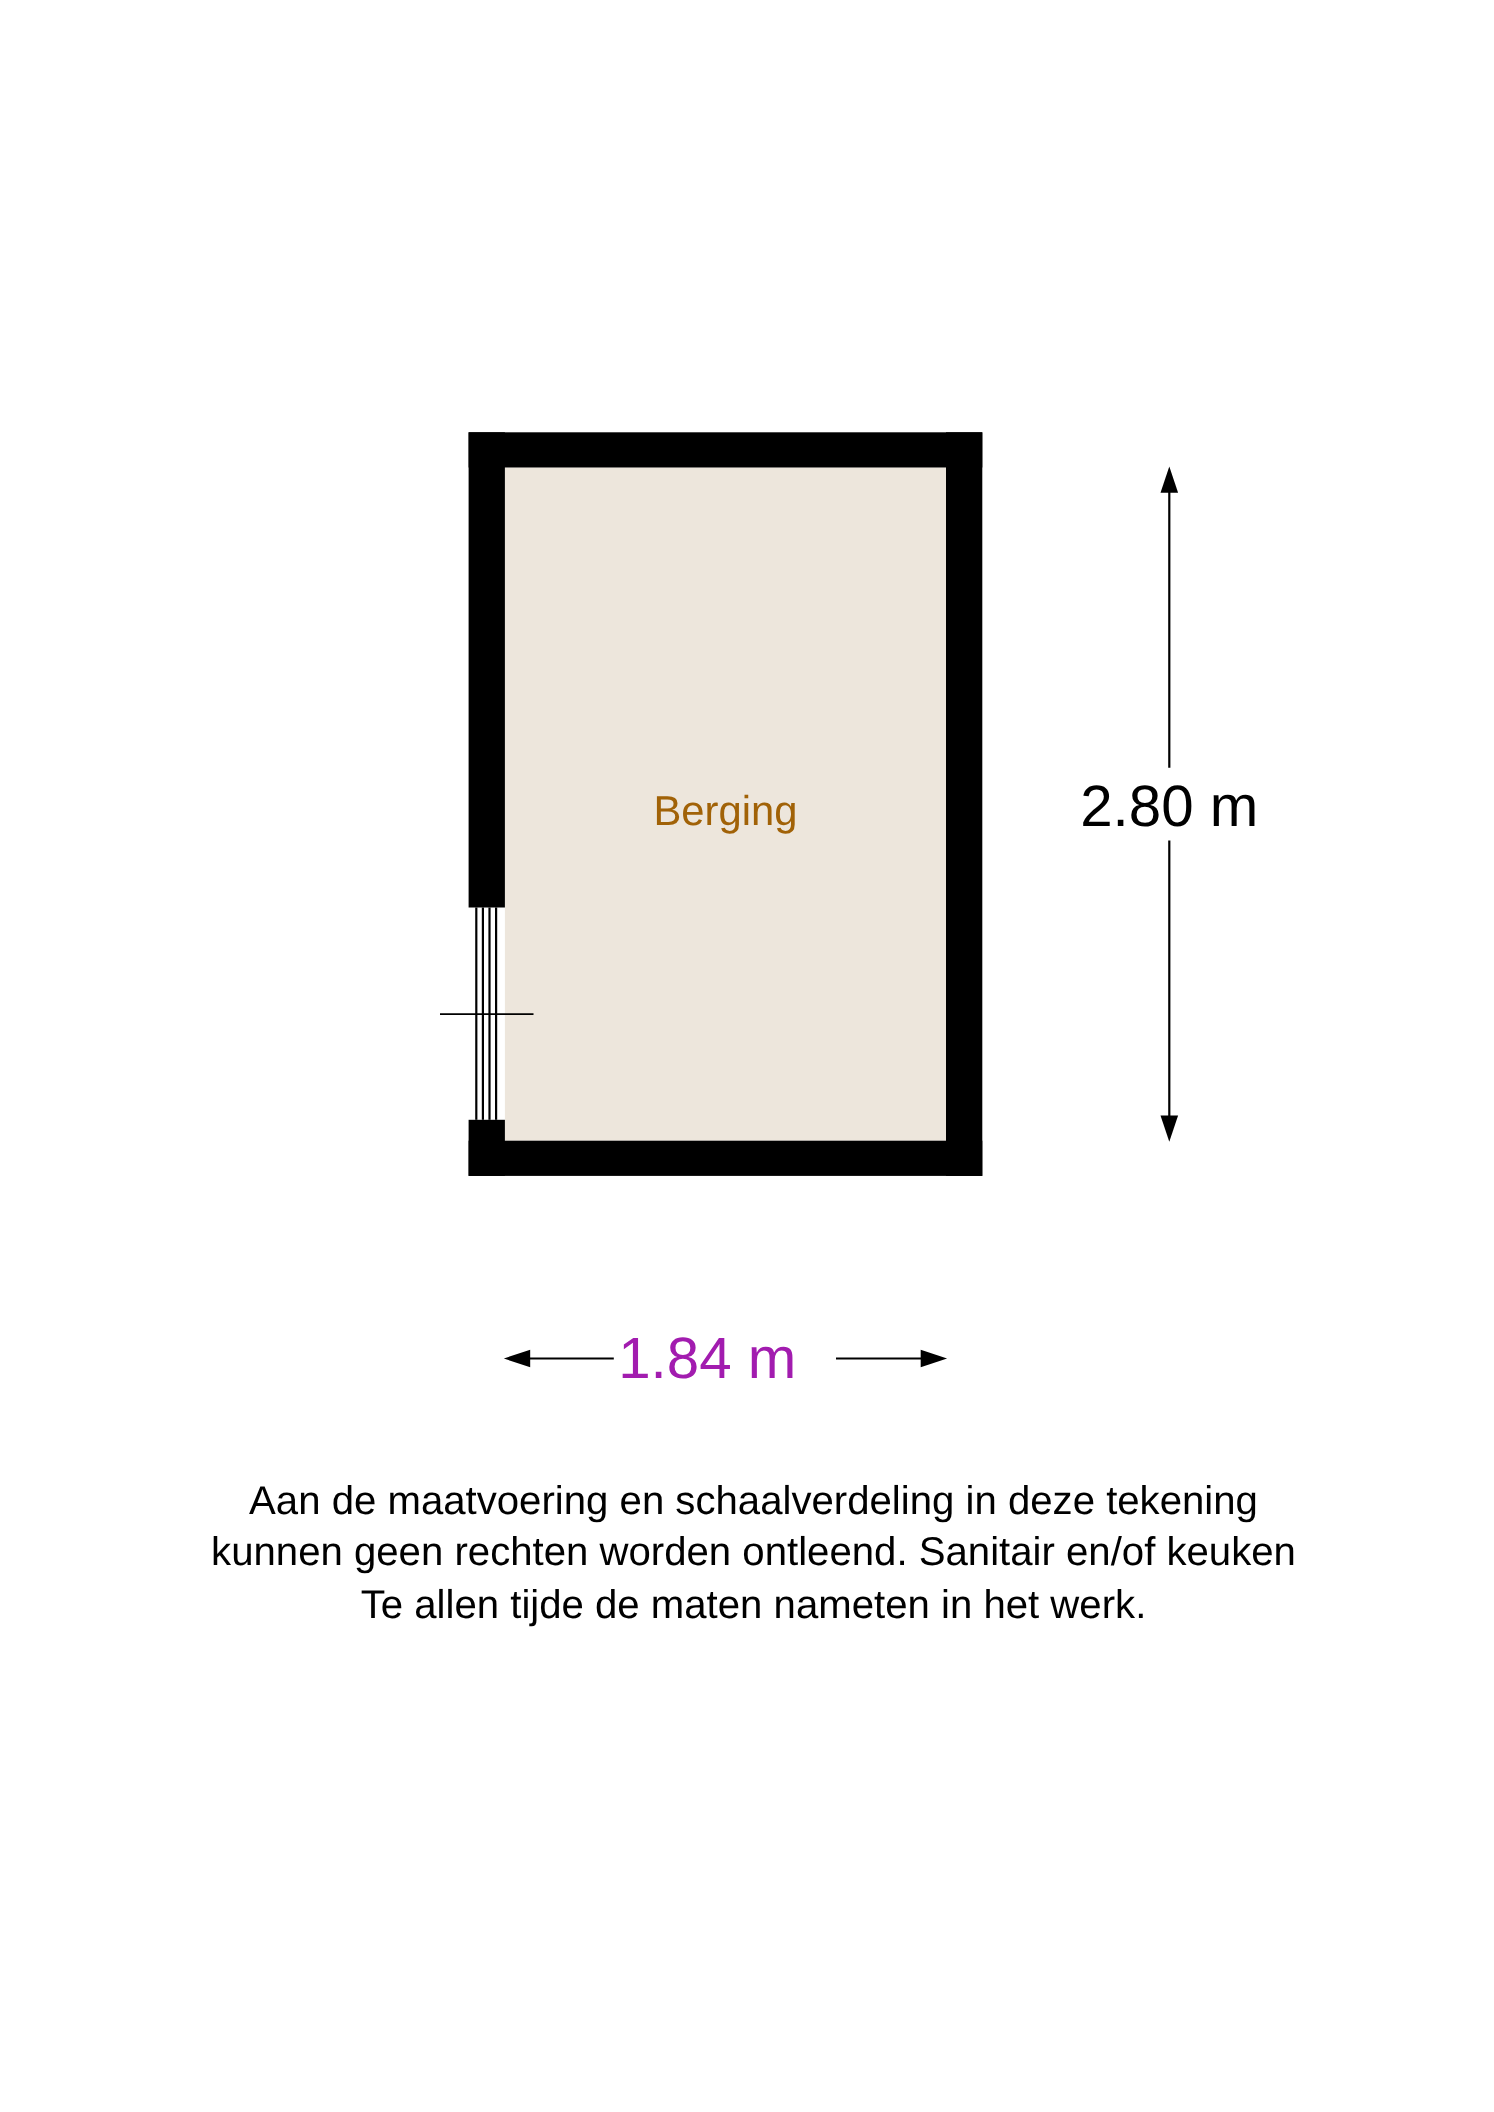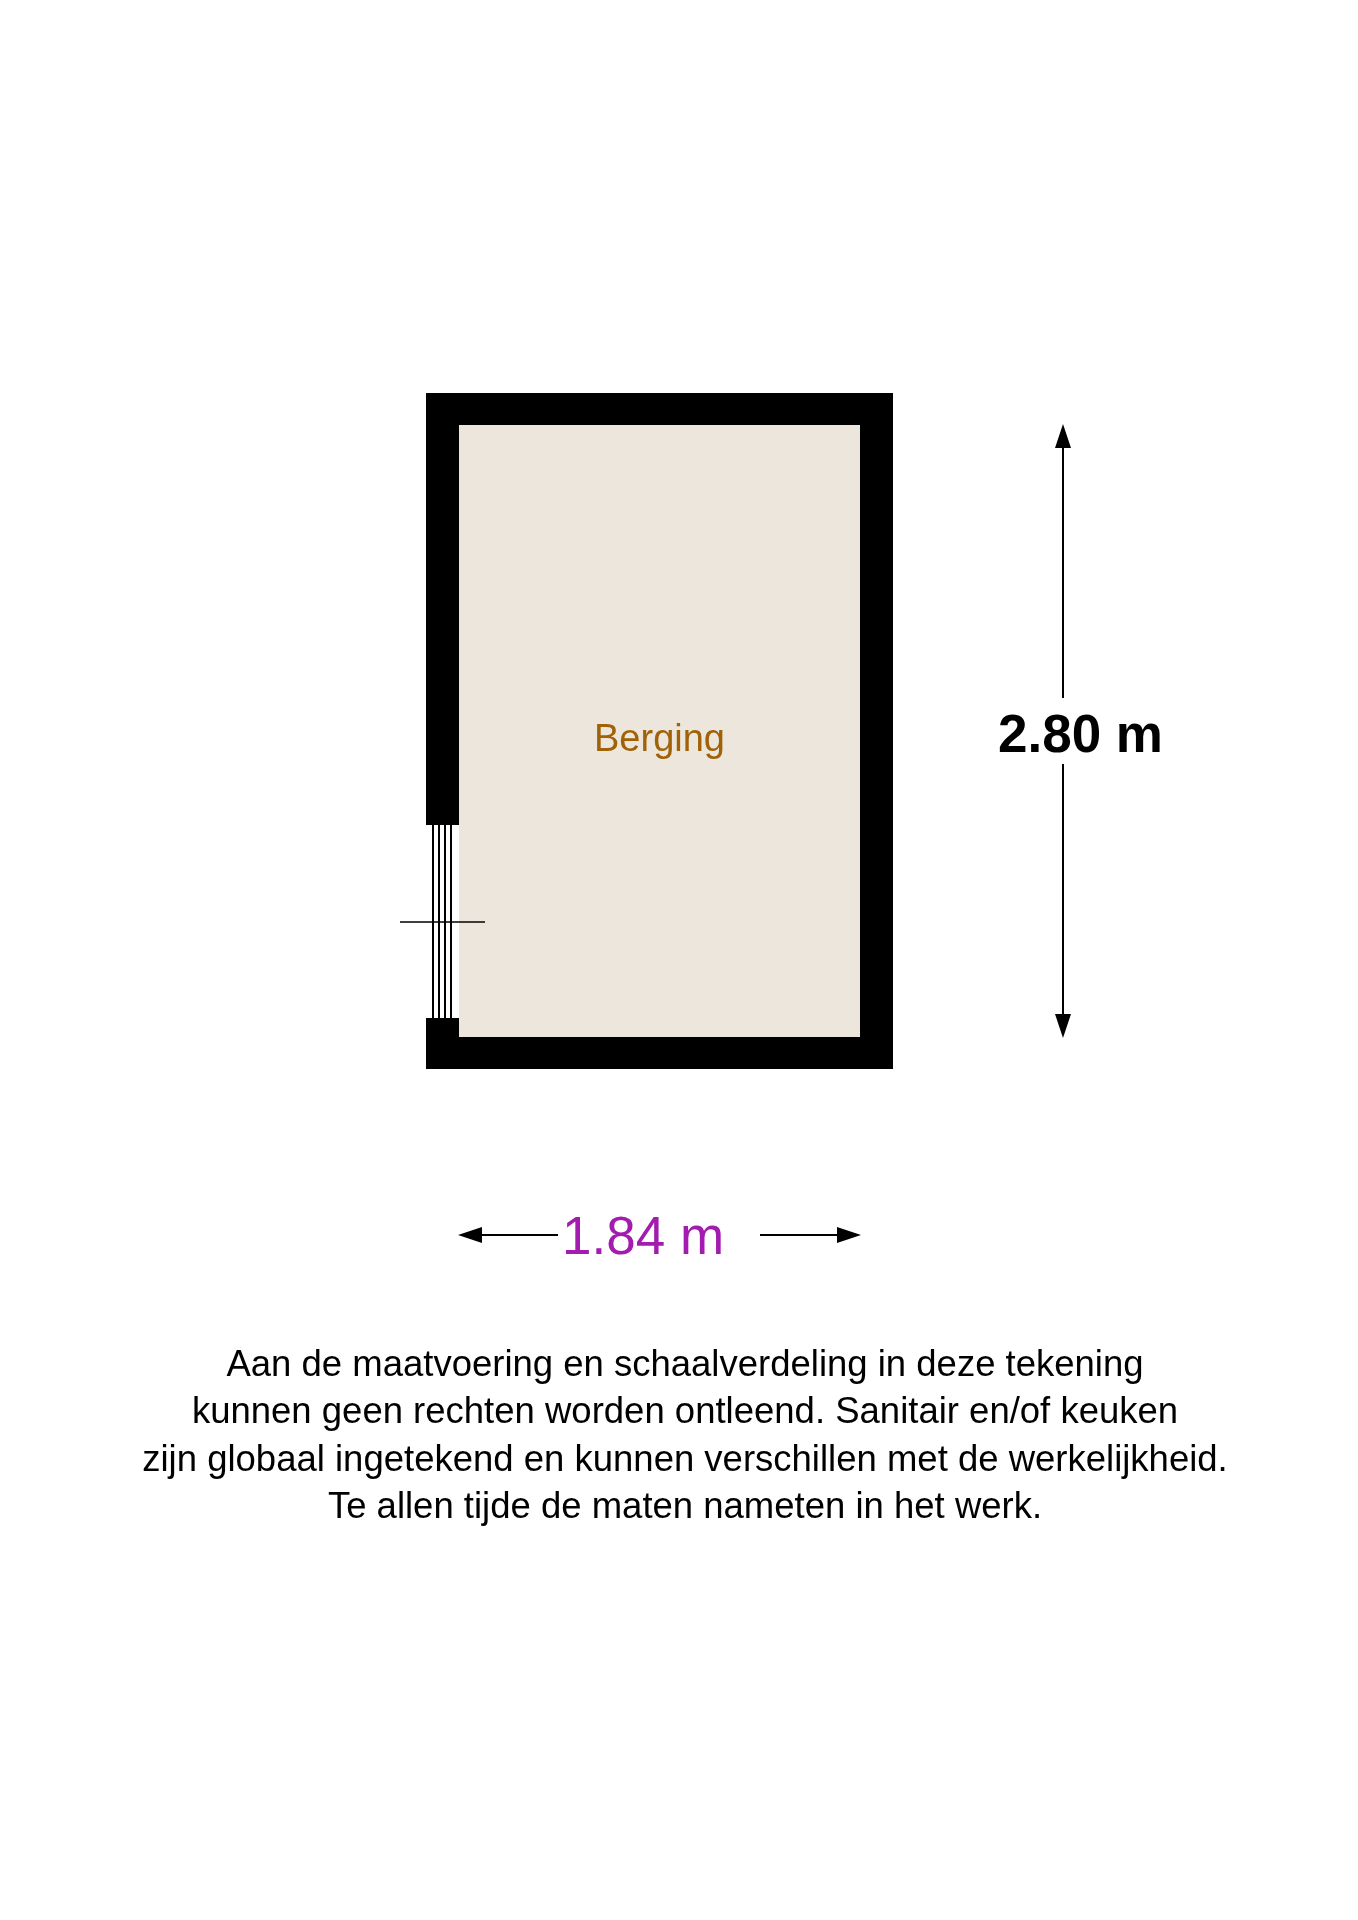--- a/index.html
+++ b/index.html
@@ -30,25 +30,24 @@
       text-align: center;
       font-size: 38px;
       line-height: 44px;
       color: #a16207;
     }
     .dim-v-label {
       position: absolute;
       left: 963px;
       width: 200px;
       top: 704px;
-      text-align: right;
+      text-align: center;
       font-size: 53px;
       line-height: 60px;
       color: #000;
-      font-weight: bold;
     }
     .dim-h-label {
       position: absolute;
       left: 562px;
       width: 200px;
       top: 1206px;
       text-align: left;
       font-size: 53px;
       line-height: 60px;
       color: #a21caf;
@@ -113,15 +112,14 @@
 
 <div class="room-label">Berging</div>
 
 <div class="dim-v-label">2.80 m</div>
 
 <div class="dim-h-label">1.84 m</div>
 
 <div class="disclaimer">
   <div>Aan de maatvoering en schaalverdeling in deze tekening</div>
   <div>kunnen geen rechten worden ontleend. Sanitair en/of keuken</div>
-  <div>zijn globaal ingetekend en kunnen verschillen met de werkelijkheid.</div>
   <div>Te allen tijde de maten nameten in het werk.</div>
 </div>
 
 </body></html>

